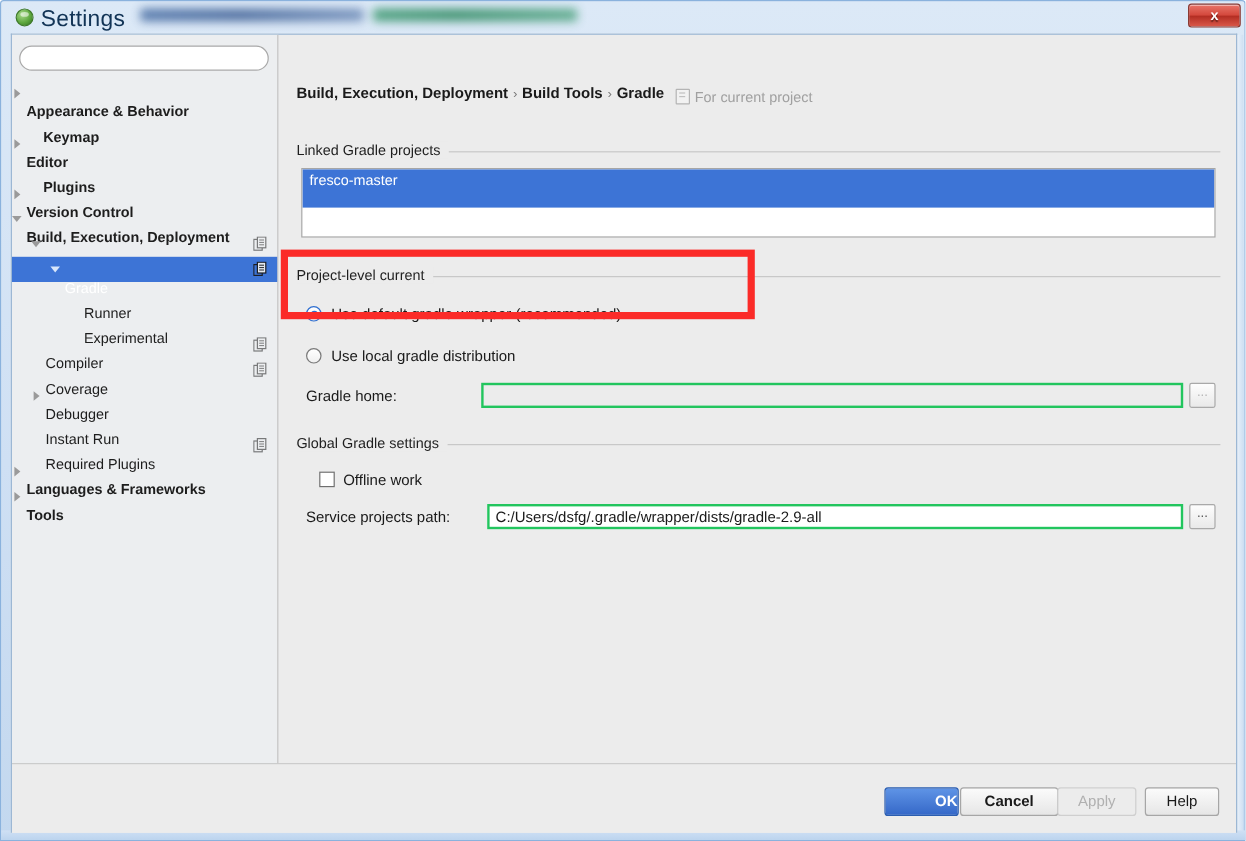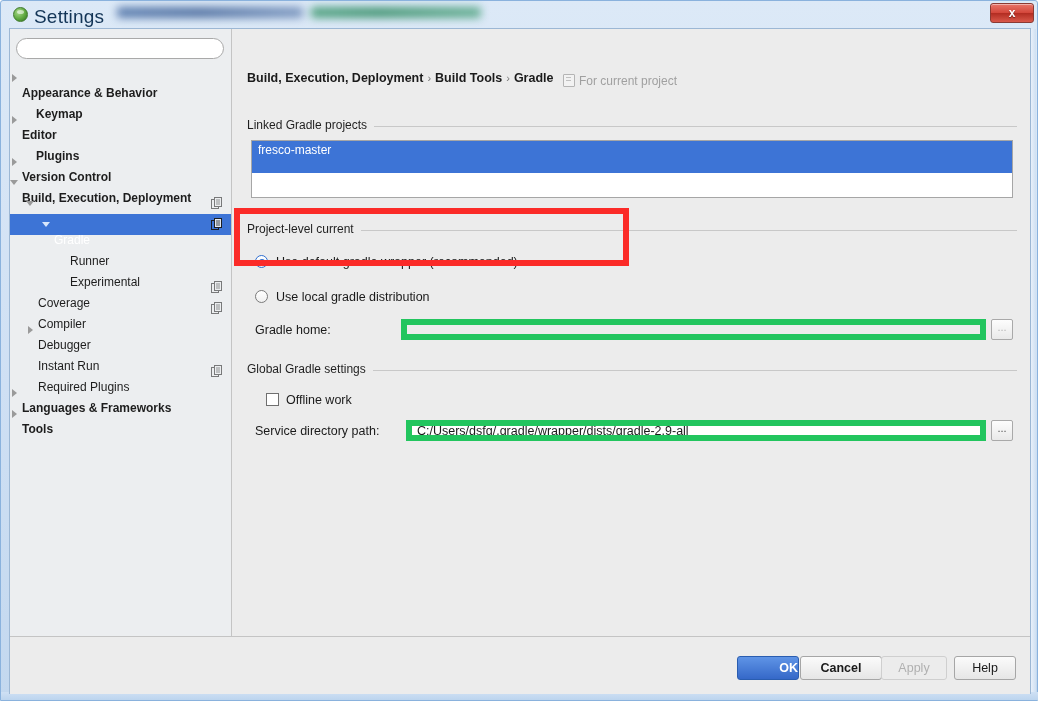--- a/index.html
+++ b/index.html
@@ -308,21 +308,21 @@
   .field-label {
     position: absolute;
     font-size: 12.5px;
     color: #1a1a1a;
     white-space: nowrap;
   }
   .text-field {
     position: absolute;
     height: 21px;
     box-sizing: border-box;
-    border: 6px solid #22c55e;
+    border: 2px solid #22c55e;
     background: #ffffff;
     padding: 0 5px;
     font-family: "Liberation Sans", sans-serif;
     font-size: 12.5px;
     color: #1a1a1a;
     line-height: 19px;
     outline: none;
   }
   .text-field.disabled {
     background: #ececec;
@@ -516,40 +516,40 @@
               <line x1="5" y1="7" x2="9" y2="7" stroke="currentColor" stroke-width="0.8"></line>
             </svg>
           </div>
           <div class="tree-row">
             <span class="lbl" style="left: 60px;">Runner</span>
           </div>
           <div class="tree-row">
             <span class="lbl" style="left: 60px;">Experimental</span>
           </div>
           <div class="tree-row">
+            <span class="lbl" style="left: 28px;">Compiler</span>
+            <svg class="copy-icon" viewBox="0 0 12 13">
+              <rect x="0.5" y="2.5" width="7" height="9" fill="none" stroke="currentColor" stroke-width="1"></rect>
+              <rect x="3.5" y="0.5" width="7" height="9" fill="#eceef0" stroke="currentColor" stroke-width="1"></rect>
+              <line x1="5" y1="3" x2="9" y2="3" stroke="currentColor" stroke-width="0.8"></line>
+              <line x1="5" y1="5" x2="9" y2="5" stroke="currentColor" stroke-width="0.8"></line>
+              <line x1="5" y1="7" x2="9" y2="7" stroke="currentColor" stroke-width="0.8"></line>
+            </svg>
+          </div>
+          <div class="tree-row">
             <span class="lbl" style="left: 28px;">Coverage</span>
             <svg class="copy-icon" viewBox="0 0 12 13">
               <rect x="0.5" y="2.5" width="7" height="9" fill="none" stroke="currentColor" stroke-width="1"></rect>
               <rect x="3.5" y="0.5" width="7" height="9" fill="#eceef0" stroke="currentColor" stroke-width="1"></rect>
               <line x1="5" y1="3" x2="9" y2="3" stroke="currentColor" stroke-width="0.8"></line>
               <line x1="5" y1="5" x2="9" y2="5" stroke="currentColor" stroke-width="0.8"></line>
               <line x1="5" y1="7" x2="9" y2="7" stroke="currentColor" stroke-width="0.8"></line>
             </svg>
           </div>
           <div class="tree-row">
-            <span class="lbl" style="left: 28px;">Compiler</span>
-            <svg class="copy-icon" viewBox="0 0 12 13">
-              <rect x="0.5" y="2.5" width="7" height="9" fill="none" stroke="currentColor" stroke-width="1"></rect>
-              <rect x="3.5" y="0.5" width="7" height="9" fill="#eceef0" stroke="currentColor" stroke-width="1"></rect>
-              <line x1="5" y1="3" x2="9" y2="3" stroke="currentColor" stroke-width="0.8"></line>
-              <line x1="5" y1="5" x2="9" y2="5" stroke="currentColor" stroke-width="0.8"></line>
-              <line x1="5" y1="7" x2="9" y2="7" stroke="currentColor" stroke-width="0.8"></line>
-            </svg>
-          </div>
-          <div class="tree-row">
             <span class="twisty right" style="left: 16px;">
               <span class="gl"></span>
             </span>
             <span class="lbl" style="left: 28px;">Debugger</span>
           </div>
           <div class="tree-row">
             <span class="lbl" style="left: 28px;">Instant Run</span>
           </div>
           <div class="tree-row">
             <span class="lbl" style="left: 28px;">Required Plugins</span>
@@ -613,21 +613,21 @@
       <div class="group" style="top:341px;">
         <div class="rule"></div>
         <div class="cap">Global Gradle settings</div>
       </div>
 
       <div class="check-row" style="left:33px; top:362px;">
         <span class="checkbox"></span>
         <span class="clbl">Offline work</span>
       </div>
 
-      <div class="field-label" style="left:22px; top:395px;">Service directory path:</div>
+      <div class="field-label" style="left:22px; top:395px;">Service projects path:</div>
       <input class="text-field" style="left: 173px; top: 391px; width: 580px;" type="text" value="C:/Users/dsfg/.gradle/wrapper/dists/gradle-2.9-all">
       <div class="browse-btn" style="left:758px; top:391px;">...</div>
 
     </div>
 
     <div id="bottom-sep"></div>
     <div id="buttons">
       <div class="btn default" style="left:727px; width:62px;text-align:right;">OK</div>
       <div class="btn" style="left:790px; width:82px;font-weight:bold;">Cancel</div>
       <div class="btn disabled" style="left:871px; width:66px;">Apply</div>

